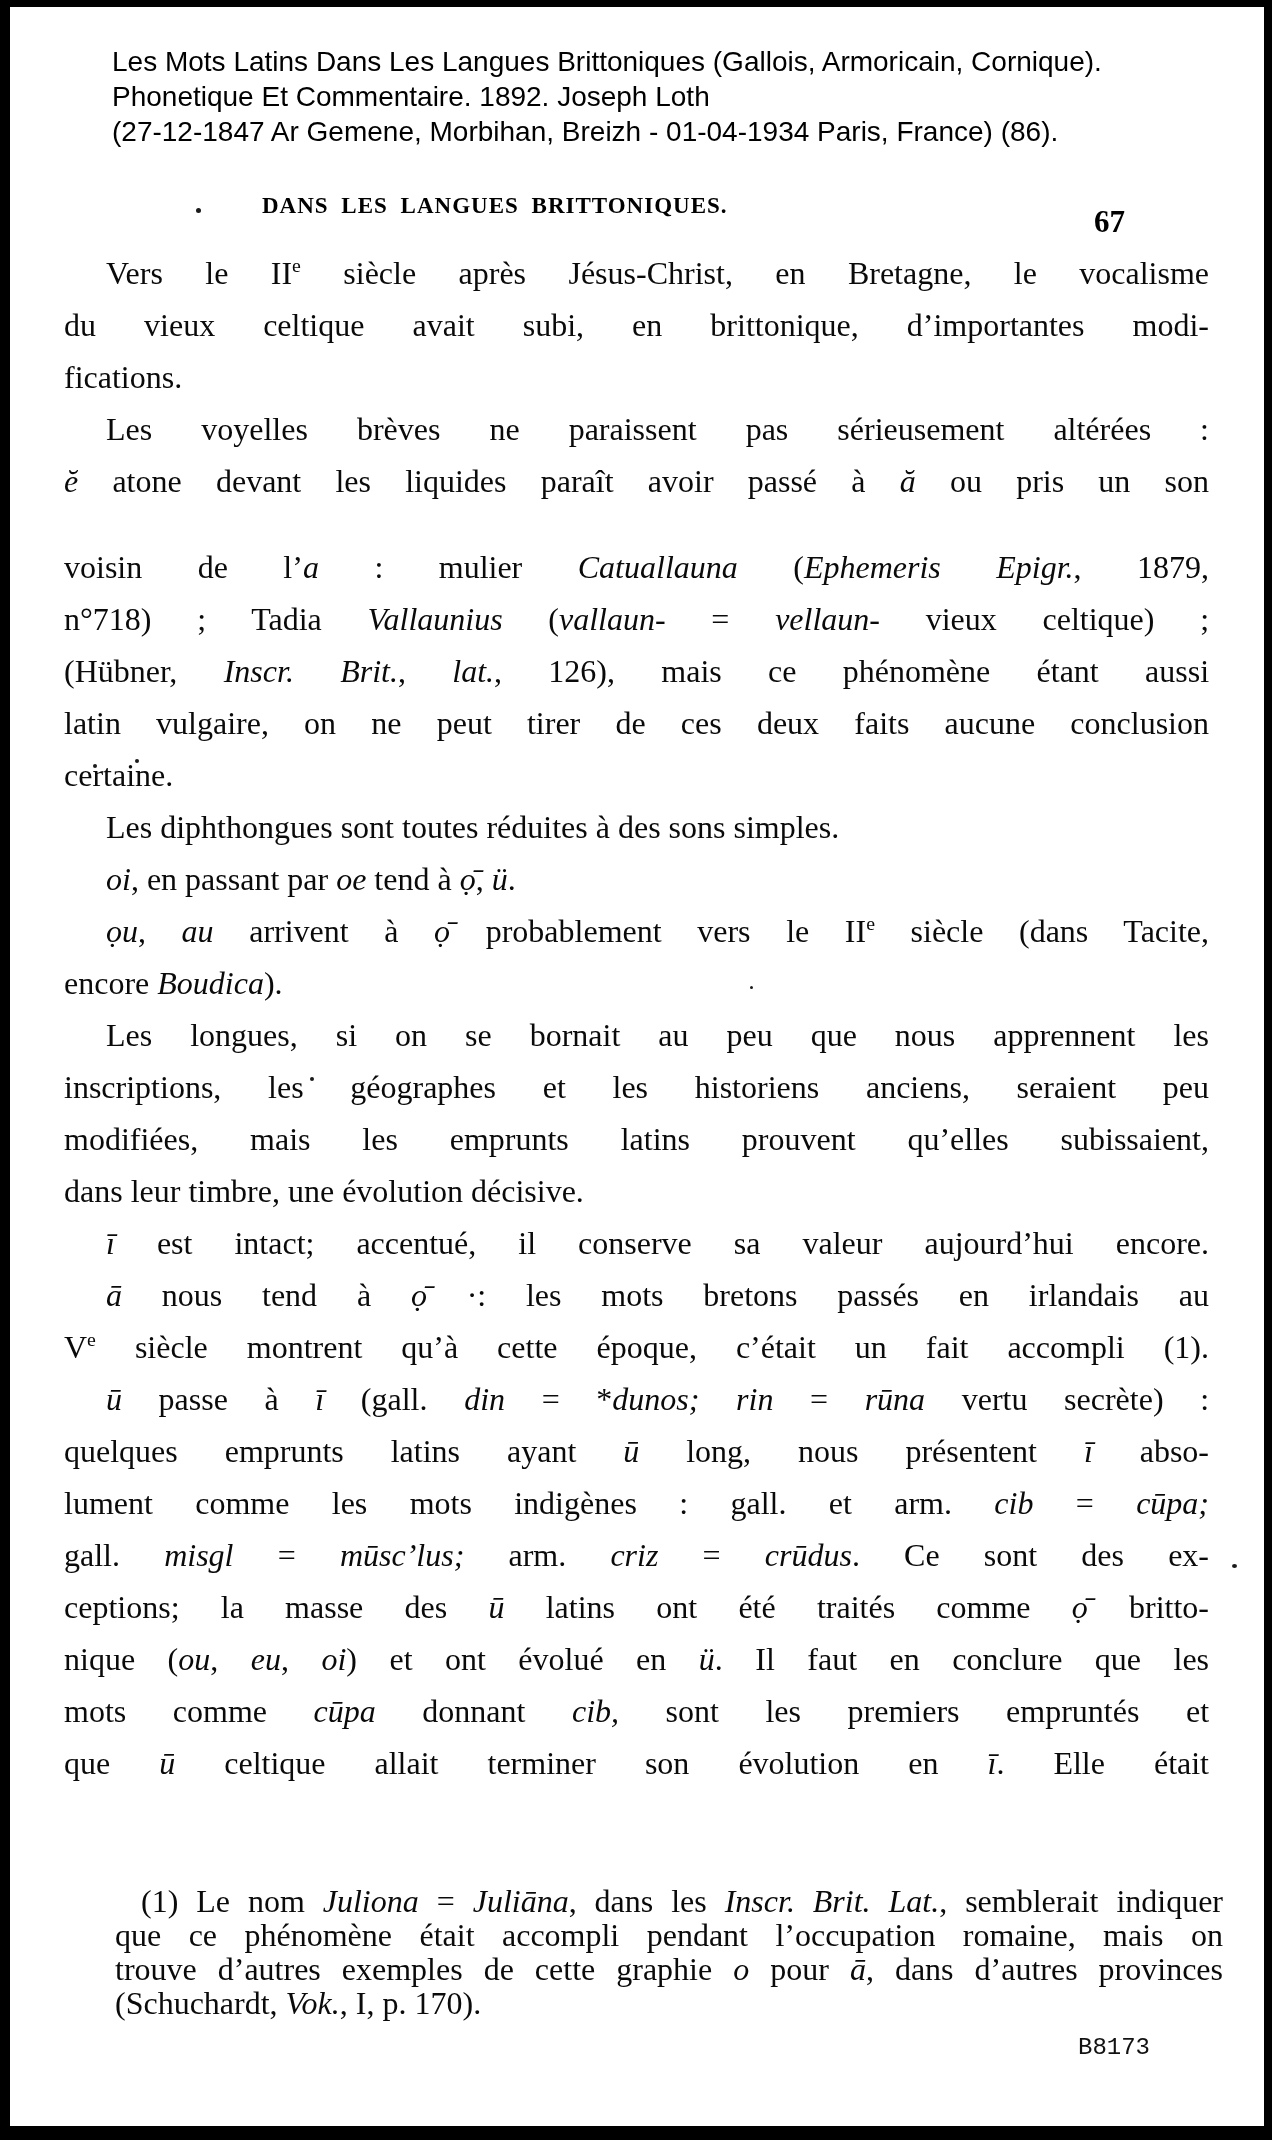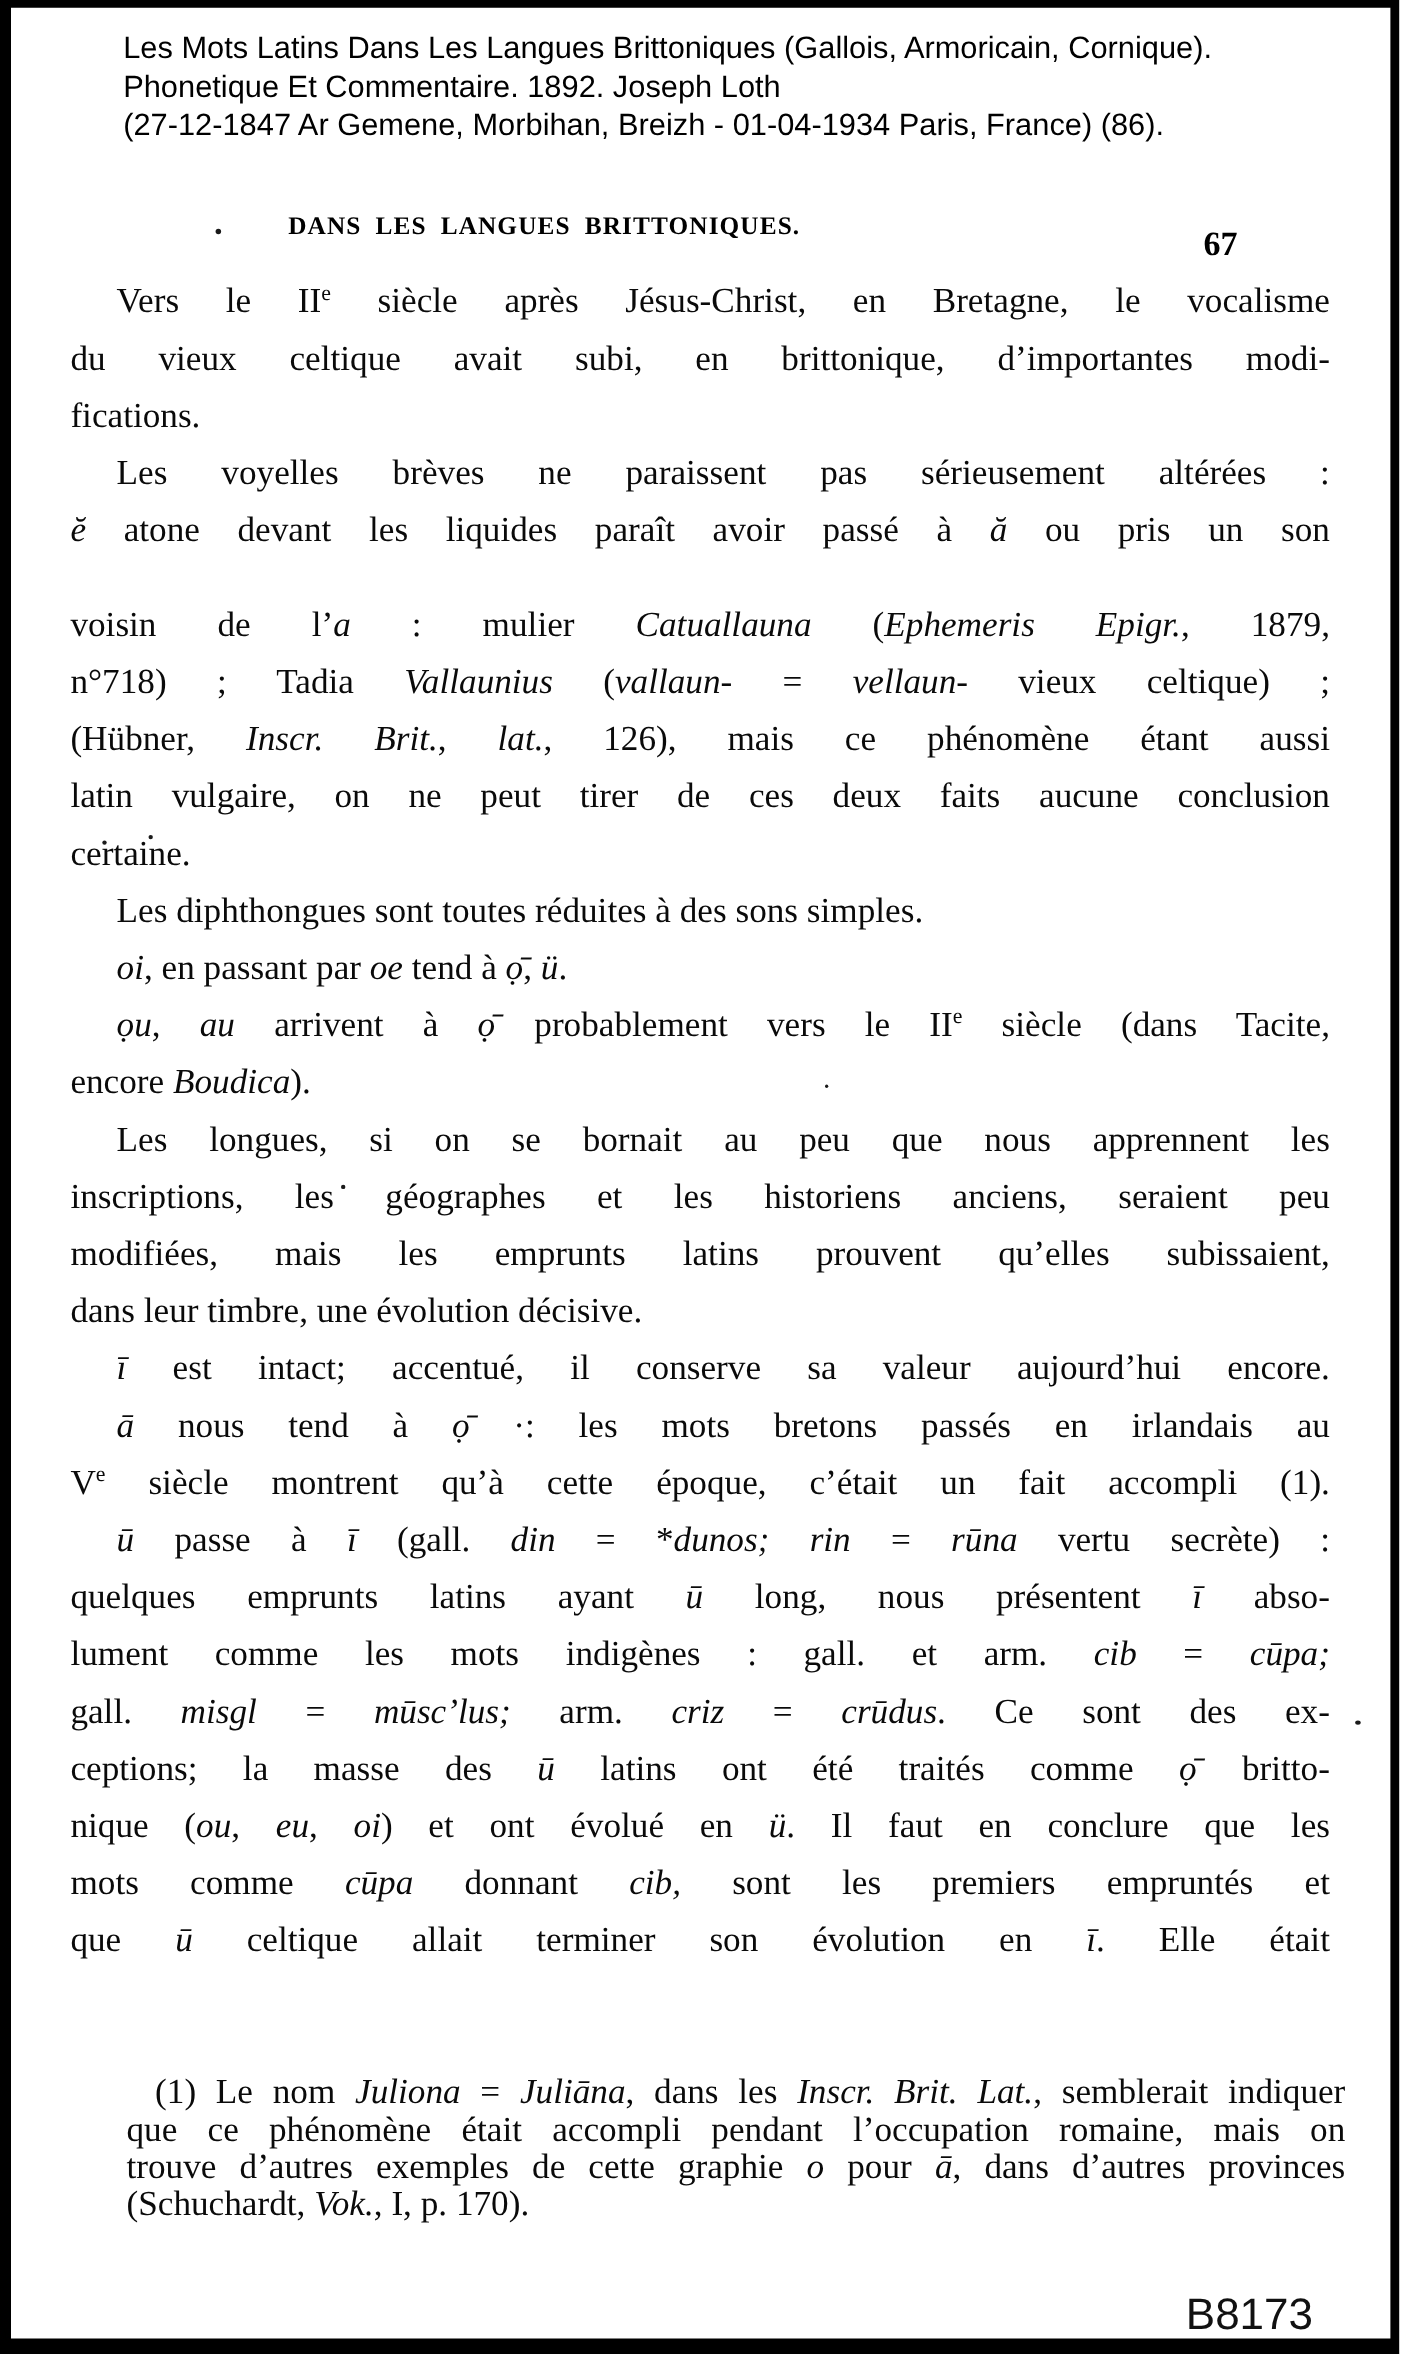--- a/index.html
+++ b/index.html
@@ -7,21 +7,21 @@
     position:relative; width:1279px; height:2140px; background:#ffffff;
     font-family:"Liberation Serif","DejaVu Serif",serif; color:#0a0a0a; overflow:hidden;
   }
   .frame {
     position:absolute; left:0; top:0; width:1272px; height:2140px; box-sizing:border-box;
     border-top:7px solid #000; border-left:10px solid #000;
     border-right:8px solid #000; border-bottom:14px solid #000;
     pointer-events:none;
   }
   .header {
-    position:absolute; left:112px; top:26px;
+    position:absolute; left:112px; top:44px;
     font-family:"Liberation Sans","DejaVu Sans",sans-serif;
     font-size:28px; line-height:35px; color:#000; letter-spacing:0;
   }
   .running-head {
     position:absolute; left:262px; top:193px;
     font-weight:bold; font-size:23px; letter-spacing:1px; word-spacing:6px; color:#000;
   }
   .page-number {
     position:absolute; left:1094px; top:204px;
     font-weight:bold; font-size:31px; color:#000;
@@ -35,22 +35,22 @@
     font-size:32px; line-height:34px;
   }
   .tline { height:inherit; text-align:left; }
   .just  { text-align:justify; text-align-last:justify; }
   .ind   { text-indent:42px; }
   .footnote .ind { text-indent:26px; }
   .it { font-style:italic; }
   sup { font-size:0.62em; line-height:0; vertical-align:super; }
   .stamp {
     position:absolute; left:1078px; top:2034px;
-    font-family:Liberation Sans, sans-serif;
-    font-size:40px; color:#111;margin-top:48px;
+    font-family:Liberation Mono, monospace;
+    font-size:24px; color:#111;
   }
   .speck { position:absolute; background:#1a1a1a; border-radius:50%; }
 </style>
 </head>
 <body>
 
 <div class="page">
 
   <div class="header">
     <div>Les Mots Latins Dans Les Langues Brittoniques (Gallois, Armoricain, Cornique).</div>

